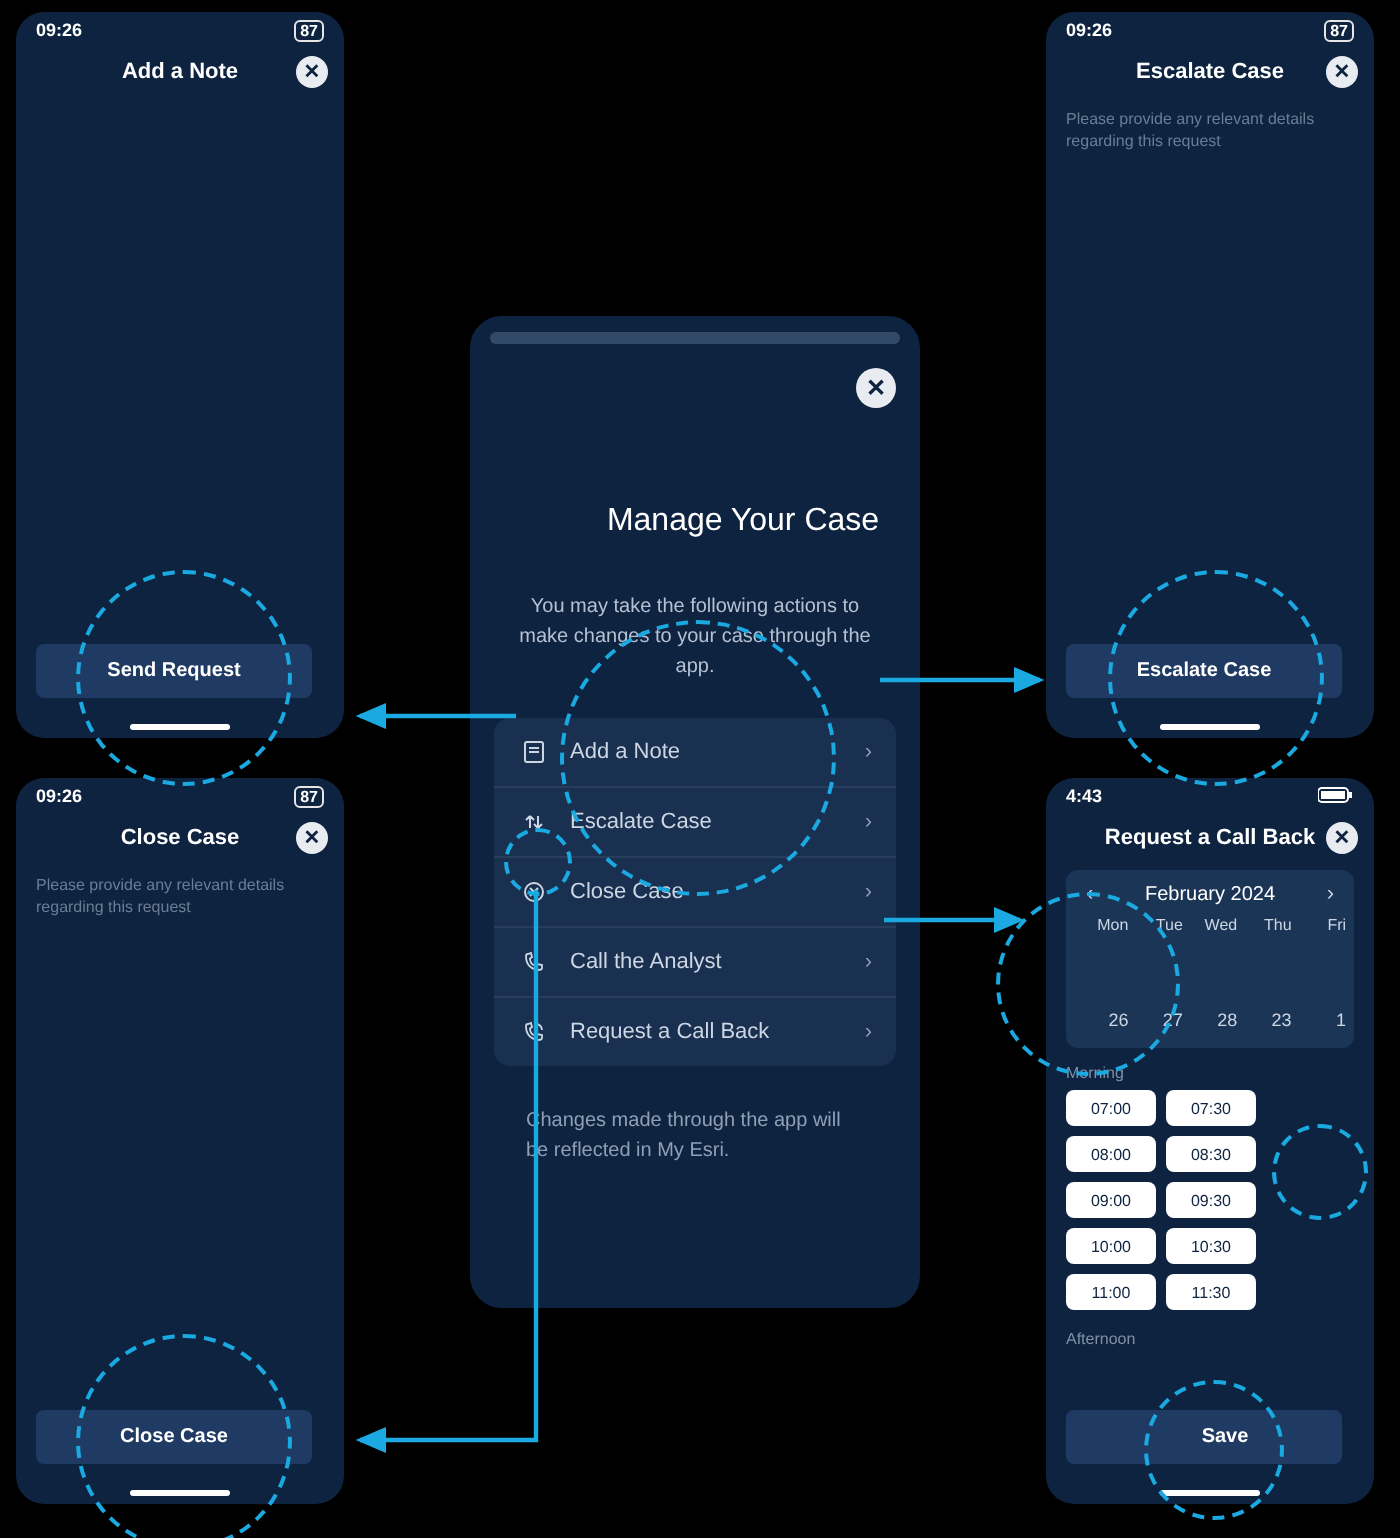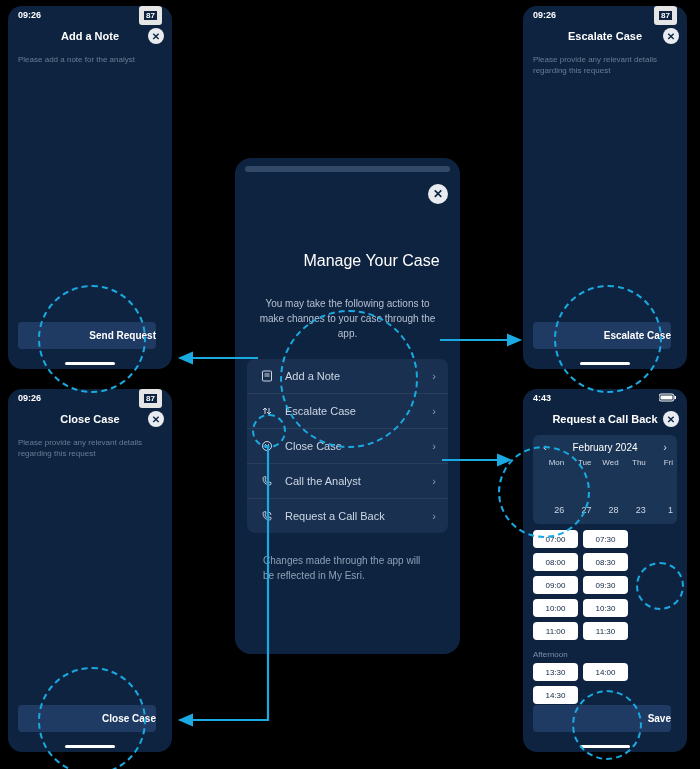--- a/index.html
+++ b/index.html
@@ -24,21 +24,21 @@
     align-items: center;
     height: 18px;
     padding: 0 10px;
     font-size: 9px;
     color: #fff;
     font-weight: 600;
   }
   .status-icons { display:flex; gap:3px; align-items:center; }
   .bars, .wifi, .batt { display:inline-block; }
   .batt {
-    font-size:8px; border:5px solid #e5e5e5; border-radius:3px; padding:0 2px;
+    font-size:8px; border:1px solid #e5e5e5; border-radius:3px; padding:0 2px;
     line-height:9px;
   }
   .modal-header {
     display:flex; align-items:center; justify-content:center;
     position:relative; padding:6px 8px;
   }
   .modal-title { font-size:11px; font-weight:600; color:#fff; }
   .close-dot {
     position:absolute; right:8px; top:4px;
     width:16px; height:16px; border-radius:50%;
@@ -46,21 +46,21 @@
     display:flex; align-items:center; justify-content:center;
     font-size:10px; font-weight:bold; cursor:pointer;
   }
   .placeholder {
     font-size:8px; color:#6b7d95; padding:6px 10px;
     line-height:1.4;
   }
   .action-btn {
     position:absolute; left:10px; right:16px;
     background:#1f3a63; color:#fff; font-size:10px;
-    font-weight:600; text-align:right;
+    font-weight:600; text-align:center;
     padding:8px 0; border-radius:4px; cursor:pointer;
   }
   .home-ind {
     position:absolute; bottom:4px; left:50%; transform:translateX(-50%);
     width:50px; height:3px; background:#fff; border-radius:2px;
   }
 
   
   .center-phone {
     left:229px; top:152px; width:237px; height:508px;
@@ -217,21 +217,20 @@
             <path d="M3 5 Q6 2.5 9 5" stroke="#fff" fill="none"></path>
             <circle cx="6" cy="7" r="1" fill="#fff"></circle>
           </svg></span>
       <span class="batt">87</span>
     </span>
   </div>
   <div class="modal-header">
     <span class="modal-title">Add a Note</span>
     <span class="close-dot">✕</span>
   </div>
-  <div class="placeholder">Please add a note for the analyst</div>
   <div class="action-btn" style="bottom:20px;">Send Request</div>
   <div class="home-ind"></div>
 </div>
 
 <div class="phone" style="left:523px; top:6px; width:164px; height:363px;">
   <div class="status-bar">
     <span>09:26</span>
     <span class="status-icons">
       <span><svg viewBox="0 0 12 9">
             <rect x="0" y="6" width="2" height="3" fill="#fff"></rect>
@@ -323,38 +322,34 @@
       <div class="cal-cell">Fri</div>
     </div>
     <div class="cal-row">
       <div class="cal-cell cal-dnum">26</div>
       <div class="cal-cell cal-dnum">27</div>
       <div class="cal-cell cal-dnum">28</div>
       <div class="cal-cell cal-dnum">23</div>
       <div class="cal-cell cal-dnum">1</div>
     </div>
   </div>
+  <div class="cb-section-label">Morning</div>
   <div class="slot-grid">
     <div class="slot">07:00</div>
     <div class="slot">07:30</div>
     <div class="slot">08:00</div>
     <div class="slot">08:30</div>
     <div class="slot">09:00</div>
     <div class="slot">09:30</div>
     <div class="slot">10:00</div>
     <div class="slot">10:30</div>
     <div class="slot">11:00</div>
     <div class="slot">11:30</div>
   </div>
   <div class="cb-section-label">Afternoon</div>
-  <div class="slot-grid">
-    <div class="slot">13:30</div>
-    <div class="slot">14:00</div>
-    <div class="slot">14:30</div>
-  </div>
   <div class="action-btn" style="bottom:20px;padding-left:21px;">Save</div>
   <div class="home-ind"></div>
 </div>
 
 <div class="hl" style="left:280px; top:310px; width:138px; height:138px;"></div>
 
 <div class="hl" style="left:252px; top:414px; width:34px; height:34px;"></div>
 
 <div class="hl" style="left:38px; top:285px; width:108px; height:108px;"></div>
 

